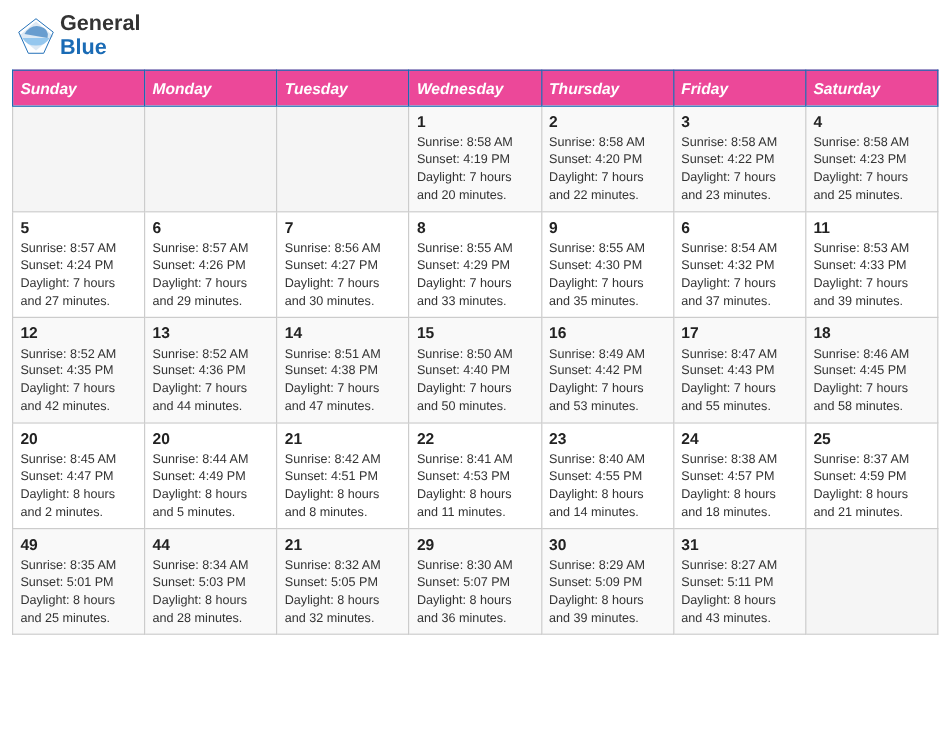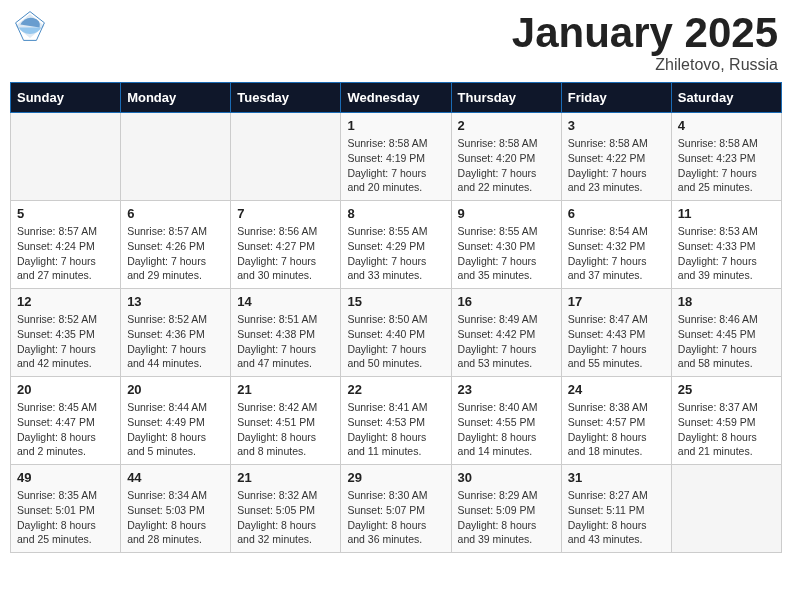--- a/index.html
+++ b/index.html
@@ -53,21 +53,22 @@
     .location {
       font-size: 16px;
       color: #444;
     }
     table {
       width: 100%;
       border-collapse: collapse;
       table-layout: fixed;
     }
     thead tr {
-      background-color: #0f172a;
+      background-color: #ec4899;
+      font-style: italic;
     }
     thead th {
       color: #fff;
       font-size: 13px;
       font-weight: bold;
       padding: 7px 6px;
       text-align: left;
       border: 1px solid #1a6bb5;
     }
     tbody tr {
@@ -103,24 +104,24 @@
 <body>
 
 <div class="header">
   <div class="logo">
     <svg class="logo-icon" viewBox="0 0 40 40" xmlns="http://www.w3.org/2000/svg">
       <polygon points="20,5 38,20 20,35 2,20" fill="#1a6bb5" opacity="0.15"></polygon>
       <polygon points="20,2 38,16 28,38 12,38 2,16" fill="none" stroke="#1a6bb5" stroke-width="1"></polygon>
       <path d="M8,18 Q14,8 24,10 Q34,12 32,22" fill="#1a6bb5" opacity="0.6"></path>
       <path d="M6,22 Q10,30 20,30 Q30,30 34,22" fill="#4da6e8" opacity="0.5"></path>
     </svg>
-  </div>
-  <div class="title-area">
-    <div class="month-title">January 2025</div>
-    <div class="location">Zhiletovo, Russia</div>
+    <div class="logo-text">
+      <span class="logo-general">General</span>
+      <span class="logo-blue">Blue</span>
+    </div>
   </div>
 </div>
 
 <table>
   <thead>
     <tr>
     <th>Sunday</th>
         <th>Monday</th>
         <th>Tuesday</th>
         <th>Wednesday</th>

